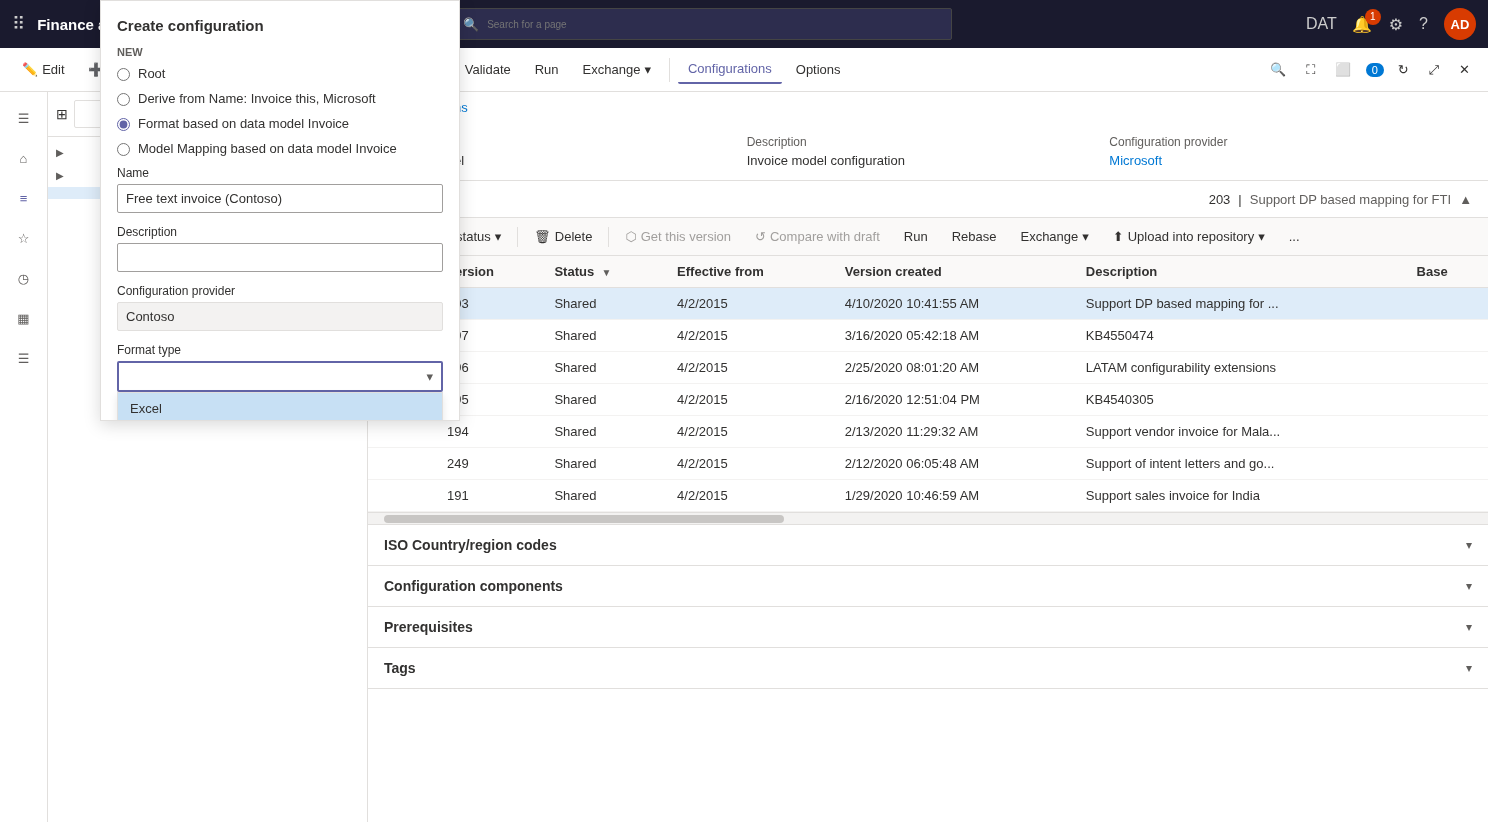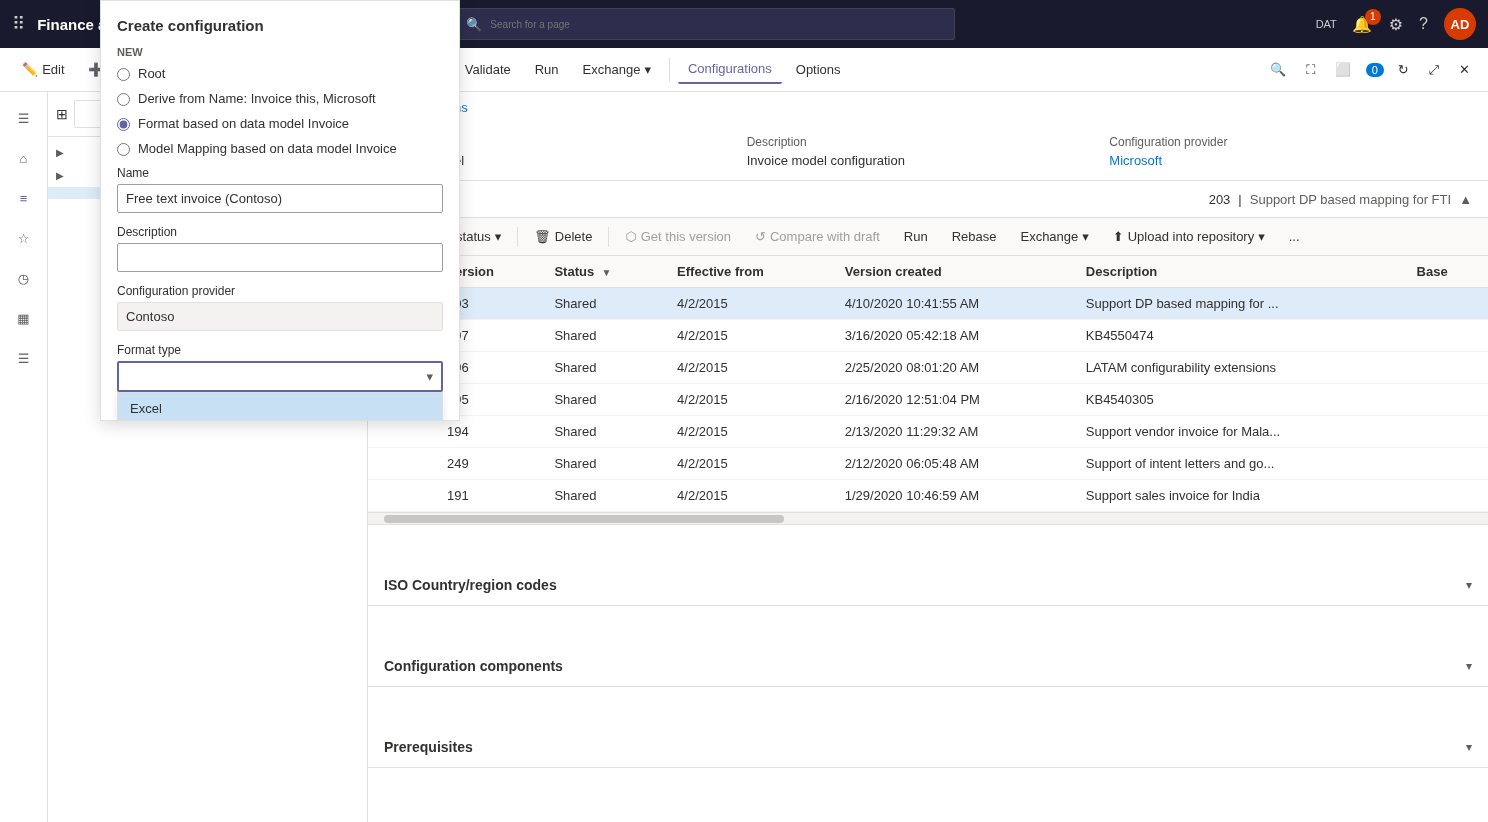--- a/index.html
+++ b/index.html
@@ -153,21 +153,20 @@
     .versions-table td {
       padding: 8px 12px; font-size: 13px; color: #323130;
       border-bottom: 1px solid #f3f2f1;
     }
     .versions-table tr.selected td { background: #deecf9; }
     .th-filter { font-size: 10px; color: #605e5c; margin-left: 4px; }
 
     
     .collapsible-section {
       border-bottom: 1px solid #e1dfdd;
-      margin-top: 40px;
     }
     .collapsible-header {
       display: flex; align-items: center; padding: 12px 16px; cursor: pointer;
     }
     .collapsible-title { font-size: 14px; font-weight: 600; color: #323130; }
     .collapsible-arrow { margin-left: auto; color: #605e5c; font-size: 12px; }
 
     
     .h-scroll-bar {
       height: 12px; background: #f3f2f1; border-top: 1px solid #e1dfdd;
@@ -181,21 +180,21 @@
 <body>
 
 <div class="top-nav">
   <span style="font-size:18px; cursor:pointer; color:#ccc;">⠿</span>
   <span style="font-size:15px; font-weight:600; color:#fff; white-space:nowrap;">Finance and Operations Preview</span>
   <div class="search-bar">
     <span style="color:#aaa; margin-right:8px;">🔍</span>
     <input type="text" style="background: transparent; border: none; outline: none; color: rgb(170, 170, 170); width: 100%; font-size: 10px;" placeholder="Search for a page">
   </div>
   <div class="top-nav-right">
-    <span style="color:#ccc; font-size:11px;">DAT</span>
+    <span style="color:#ccc; font-size:16px;">DAT</span>
     <div style="position:relative;">
       <span style="color:#ccc; font-size:16px;">🔔</span>
       <span class="badge">1</span>
     </div>
     <span style="color:#ccc; font-size:16px;">⚙</span>
     <span style="color:#ccc; font-size:16px;">?</span>
     <div class="avatar">
       <span>AD</span>
     </div>
   </div>

